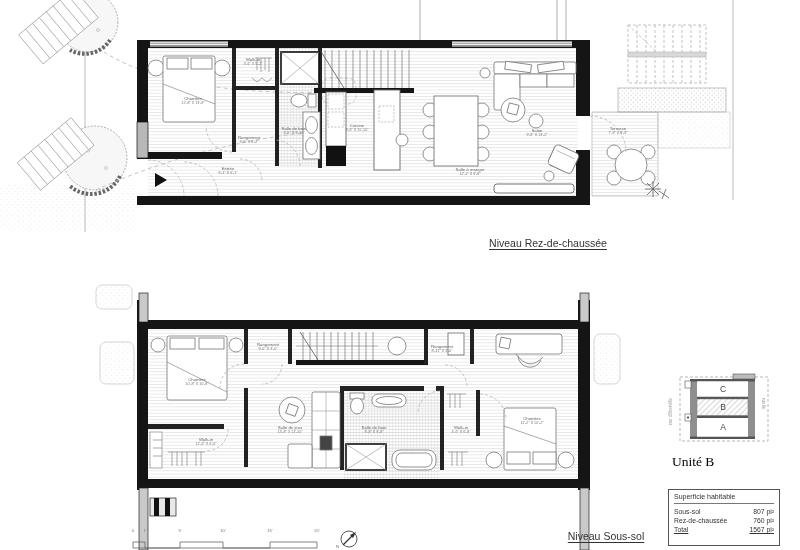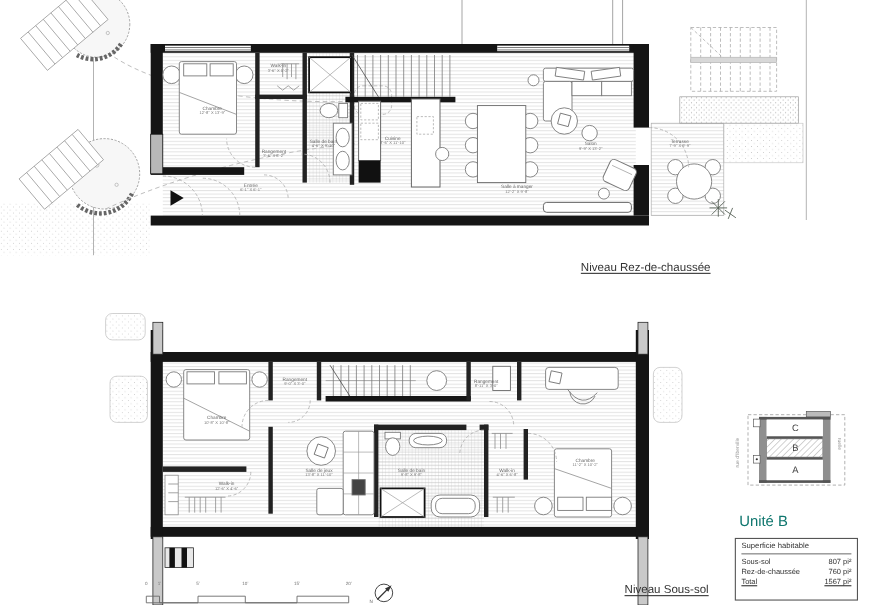--- a/index.html
+++ b/index.html
@@ -12,21 +12,21 @@
   .rl .dm{font-size:3.7px;display:block;color:#777;}
   .rl.wrap{white-space:normal;width:26px;}
   .plan-title{position:absolute;transform:translateX(-50%);font-size:10.5px;color:#333;
       text-decoration:underline;text-underline-offset:2px;z-index:5;}
   .sbnum{position:absolute;transform:translateX(-50%);font-size:4.2px;color:#777;z-index:5;}
   .north-n{position:absolute;font-size:4.2px;color:#666;z-index:5;}
   .kletter{position:absolute;transform:translate(-50%,-50%);font-size:8.5px;color:#444;z-index:5;}
   .vlabel{position:absolute;font-size:4.6px;color:#999;transform-origin:0 0;z-index:5;}
   .vlabel.left{transform:rotate(-90deg);}
   .vlabel.right{transform:rotate(90deg);}
-  .unit-title{position:absolute;left:672px;top:466px;font-size:13.5px;color:#0f766e;z-index:5;}
+  .unit-title{position:absolute;left:672px;top:454px;font-size:13.5px;color:#000000;z-index:5;font-family:Liberation Serif, serif;}
   .info-box{position:absolute;left:668px;top:489px;width:112px;height:57px;border:1px solid #555;
       background:#fff;box-sizing:border-box;padding:3px 5px;z-index:5;}
   .info-header{font-size:7px;color:#333;padding-bottom:3px;border-bottom:0.8px solid #777;margin-bottom:3px;}
   .info-row{display:flex;justify-content:space-between;font-size:6.8px;color:#333;line-height:1.35;}
   .info-row.total .lbl,.info-row.total .val{text-decoration:underline;text-underline-offset:1px;}
 </style>
 </head>
 <body>
 
 <div class="canvas">
@@ -445,21 +445,21 @@
     <rect x="690" y="436.5" width="65" height="2.5" fill="#555"></rect>
     <rect x="697" y="381.5" width="51" height="15" fill="#fff"></rect>
     <rect x="697" y="399" width="51" height="16.5" fill="url(#hatch)" stroke="#777" stroke-width="0.5"></rect>
     <rect x="697" y="418" width="51" height="18.5" fill="#fff"></rect>
     <rect x="685" y="381" width="6" height="7" fill="#fff" stroke="#555" stroke-width="0.6"></rect>
     <rect x="685" y="414" width="6" height="7" fill="#fff" stroke="#555" stroke-width="0.6"></rect>
     <circle cx="688" cy="417.5" r="1" fill="#333"></circle>
   </g>
 </svg>
 
-<div class="plan-title" style="left:587px;top:237px;">Niveau Rez-de-chaussée</div>
+<div class="plan-title" style="left:548px;top:237px;">Niveau Rez-de-chaussée</div>
 <div class="plan-title" style="left:606px;top:530px;">Niveau Sous-sol</div>
 
 <div class="rl" style="left:193px;top:101px;">
       <span class="nm">Chambre</span>
       <span class="dm">12'-8" X 13'-9"</span>
     </div>
 <div class="rl" style="left:253px;top:62px;">
       <span class="nm">Walk-in</span>
       <span class="dm">3'-6" X 5'-2"</span>
     </div>

